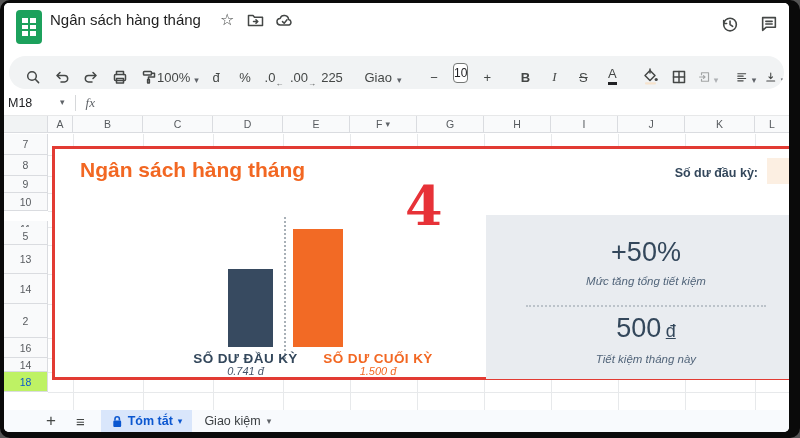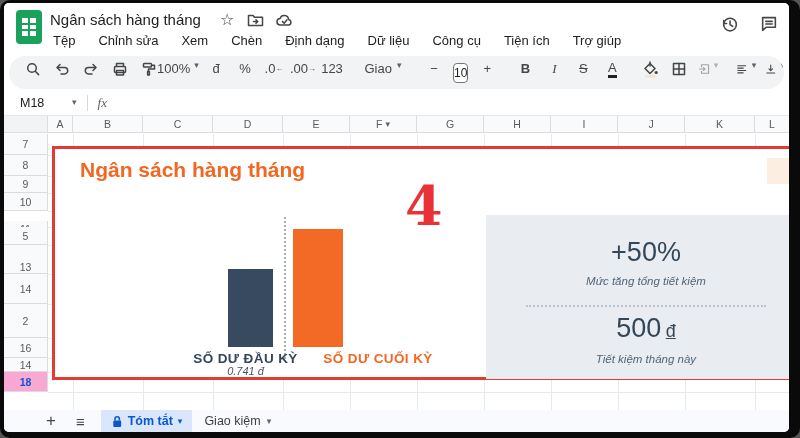--- a/index.html
+++ b/index.html
@@ -10,32 +10,32 @@
   svg{display:block;}
   .ic{stroke:#444746;stroke-width:1.5;fill:none;stroke-linecap:round;stroke-linejoin:round;}
   .dd{font-size:9px;color:#5f6368;line-height:1;}
   
   #topbar{left:0;top:0;width:785px;height:50px;background:#fff;}
   #doc-title{font-size:15px;color:#1f1f1f;}
   .menu-item{font-size:13px;color:#202124;padding:2px 5px;border-radius:4px;}
   .tb-ghost{color:#444746;font-size:16px;}
   
   #toolbar{left:5px;top:53px;width:775px;height:33px;background:#f1f3f4;border-radius:17px;display:flex;align-items:center;gap:9px;padding:0 6px 0 14px;overflow:hidden;}
-  .tbi{display:flex;align-items:flex-start;justify-content:center;min-width:20px;height:24px;border-radius:4px;color:#444746;}
+  .tbi{display:flex;align-items:flex-end;justify-content:center;min-width:20px;height:24px;border-radius:4px;color:#444746;}
   .tbtxt{font-size:13px;color:#444746;}
   .tsep{width:1px;height:20px;background:#c6c8ca;}
   .tiny-ar{font-size:8px;color:#444746;position:relative;top:3px;}
   #font-size-box{width:28px;height:20px;border:1px solid #747775;border-radius:4px;background:#fff;font-size:12px;color:#202124;display:flex;align-items:center;justify-content:center;}
   
   #formula{left:0;top:87px;width:785px;height:26px;background:#fff;display:flex;align-items:center;border-bottom:1px solid #e7e8e9;}
-  #namebox{font-size:12.5px;color:#202124;margin-left:16px;width:50px;}
+  #namebox{font-size:12.5px;color:#202124;margin-left:4px;width:50px;}
   
   .colhead{position:absolute;top:0;height:17px;background:#f9fafb;border-right:1px solid #dadce0;border-bottom:1px solid #dadce0;font-size:10.5px;color:#575b5f;display:flex;align-items:center;justify-content:center;gap:3px;}
   .rowhead{position:absolute;left:0;width:44px;background:#f9fafb;border-right:1px solid #dadce0;border-bottom:1px solid #dadce0;font-size:10.5px;color:#575b5f;display:flex;align-items:center;justify-content:center;}
-  .rowhead.active{background:#f9a8d4;color:#0b57d0;font-weight:bold;}
+  .rowhead.active{background:#bef264;color:#0b57d0;font-weight:normal;}
   .gline{position:absolute;background:#e7e9eb;}
   
   #chartbox{left:48px;top:143px;width:760px;height:234px;background:#fff;border:3px solid #e23b33;z-index:2;}
   #chart-title{left:25px;top:9px;font-size:21px;font-weight:bold;color:#f26722;}
   #badge4{left:350px;top:30px;font-size:54px;font-weight:bold;color:#e73238;font-family:"DejaVu Serif","Liberation Serif",serif;line-height:1;}
   #opening-label{left:455px;top:17px;width:248px;text-align:right;font-size:12.5px;font-weight:bold;color:#33475b;}
   #opening-cell{left:712px;top:9px;width:110px;height:26px;background:#fcefe2;font-size:12px;color:#3c4043;line-height:26px;padding-left:22px;}
   .bar{position:absolute;}
   #dotsep{left:229px;top:68px;height:142px;border-left:2px dotted #a8b0b7;}
   .bar-label{position:absolute;top:202px;text-align:center;font-size:13.5px;font-weight:bold;letter-spacing:.4px;}
@@ -70,31 +70,20 @@
             <path class="ic" d="M1.5 2.5 h4.5 l1.5 1.8 h8 v8.2 h-14 z"></path>
             <path class="ic" d="M6.5 8.5 h4 M9 6.8 L10.8 8.5 L9 10.2"></path>
           </svg>
     </div>
     <div class="abs" style="left:272px;top:10px;">
       <svg width="18" height="14" viewBox="0 0 18 14">
             <path class="ic" d="M4.5 12 a3.3 3.3 0 0 1 -.4 -6.6 a4.4 4.4 0 0 1 8.5 1 a2.9 2.9 0 0 1 .4 5.6 z"></path>
             <path class="ic" d="M6.5 8.6 L8.2 10.2 L11 6.8"></path>
           </svg>
     </div>
-    <div class="abs" style="left:44px;top:28px;display:flex;gap:13px;">
-      <span class="menu-item">Tệp</span>
-      <span class="menu-item">Chỉnh sửa</span>
-      <span class="menu-item">Xem</span>
-      <span class="menu-item">Chèn</span>
-      <span class="menu-item">Định dạng</span>
-      <span class="menu-item">Dữ liệu</span>
-      <span class="menu-item">Công cụ</span>
-      <span class="menu-item">Tiện ích</span>
-      <span class="menu-item">Trợ giúp</span>
-    </div>
     <div class="abs" style="left:716px;top:12px;">
       <svg width="19" height="19" viewBox="0 0 18 18">
             <circle class="ic" cx="9.5" cy="9" r="6"></circle>
             <path class="ic" d="M9.5 5.8 V9 L12 10.7"></path>
             <path class="ic" d="M3.5 5.2 V8 H6.3"></path>
           </svg>
     </div>
     <div class="abs" style="left:756px;top:12px;">
       <svg width="18" height="18" viewBox="0 0 17 17">
             <path class="ic" d="M2.5 2.5 h12 v9 h-8.5 l-3.5 3 z"></path>
@@ -144,21 +133,21 @@
     <span class="tbi tbtxt">đ</span>
     <span class="tbi tbtxt">%</span>
     <span class="tbi">
           <span class="tbtxt">.0</span>
           <span class="tiny-ar">←</span>
         </span>
     <span class="tbi">
           <span class="tbtxt">.00</span>
           <span class="tiny-ar">→</span>
         </span>
-    <span class="tbi tbtxt">123</span>
+    <span class="tbi tbtxt">225</span>
     <span class="tsep"></span>
     <span class="tbi" style="gap:5px;min-width:46px;">
       <span class="tbtxt">Giao</span>
           <span class="dd">▾</span>
     </span>
     <span class="tsep"></span>
     <span class="tbi tbtxt">−</span>
     <span id="font-size-box">10</span>
     <span class="tbi tbtxt">+</span>
     <span class="tsep"></span>
@@ -272,21 +261,21 @@
         </div>
     <div class="rowhead" style="top:190px;height:18px;">
           <span>10</span>
         </div>
     <div class="rowhead" style="top:218px;height:16px;">
           <span>11</span>
         </div>
     <div class="rowhead" style="top:224px;height:18px;">
           <span>5</span>
         </div>
-    <div class="rowhead" style="top:242px;height:29px;align-items:flex-end;">
+    <div class="rowhead" style="top:242px;height:29px;">
           <span>13</span>
         </div>
     <div class="rowhead" style="top:271px;height:30px;">
           <span>14</span>
         </div>
     <div class="rowhead" style="top:301px;height:34px;">
           <span>2</span>
         </div>
     <div class="rowhead" style="top:335px;height:20px;">
           <span>16</span>
@@ -321,29 +310,31 @@
         <div class="gline" style="left: 44px; top: 301px; width: 741px; height: 1px;"></div>
         <div class="gline" style="left: 44px; top: 335px; width: 741px; height: 1px;"></div>
         <div class="gline" style="left: 44px; top: 355px; width: 741px; height: 1px;"></div>
         <div class="gline" style="left: 44px; top: 369px; width: 741px; height: 1px;"></div>
         <div class="gline" style="left: 44px; top: 389px; width: 741px; height: 1px;"></div>
       </div>
 
   <div id="chartbox" class="abs">
     <div class="abs" id="chart-title">Ngân sách hàng tháng</div>
     <div class="abs" id="badge4">4</div>
+    <div class="abs" id="opening-label">Số dư đầu kỳ:</div>
     <div class="abs" id="opening-cell">1.0</div>
 
     <div class="abs bar" style="left:173px;top:120px;width:45px;height:78px;background:#374a60;"></div>
     <div class="abs" id="dotsep"></div>
     <div class="abs bar" style="left:238px;top:80px;width:50px;height:118px;background:#f26a25;"></div>
 
     <div class="bar-label" style="left:103px;width:175px;color:#33475b;">SỐ DƯ ĐẦU KỲ</div>
     <div class="bar-label" style="left:233px;width:180px;color:#f26722;">SỐ DƯ CUỐI KỲ</div>
     <div class="bar-value" style="left:103px;width:175px;color:#44546a;">0.741 đ</div>
+    <div class="bar-value" style="left:233px;width:180px;color:#f26722;">1.500 đ</div>
 
     <div class="abs" id="statpanel">
       <div class="abs stat-big" style="left:0;width:100%;top:22px;">+50%</div>
       <div class="abs stat-cap" style="left:0;width:100%;top:60px;">Mức tăng tổng tiết kiệm</div>
       <div id="stat-divider"></div>
       <div class="abs" style="left:0;width:100%;top:98px;">
         <span class="stat-big">500</span>
         <span id="dong">đ</span>
       </div>
       <div class="abs stat-cap" style="left:0;width:100%;top:138px;">Tiết kiệm tháng này</div>

